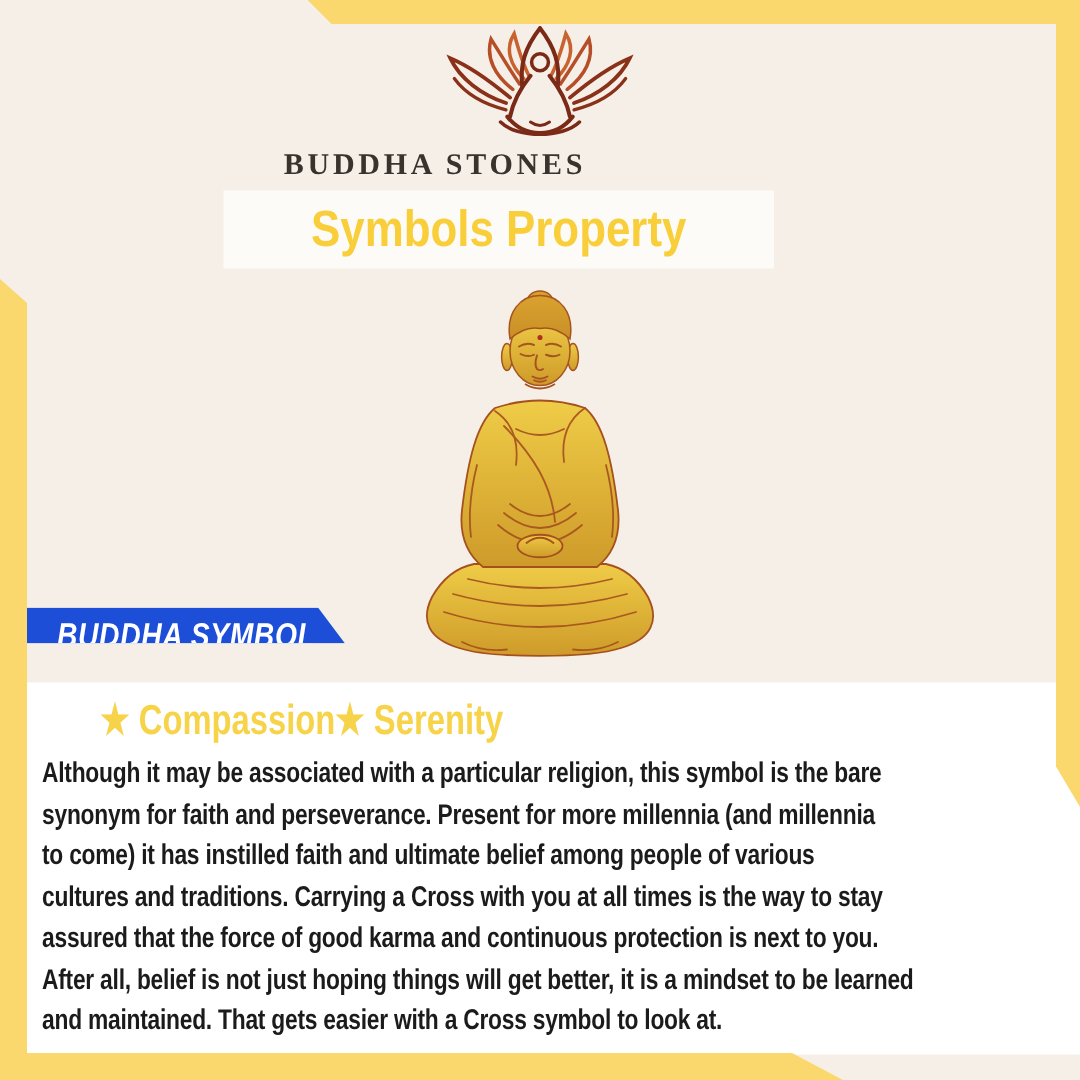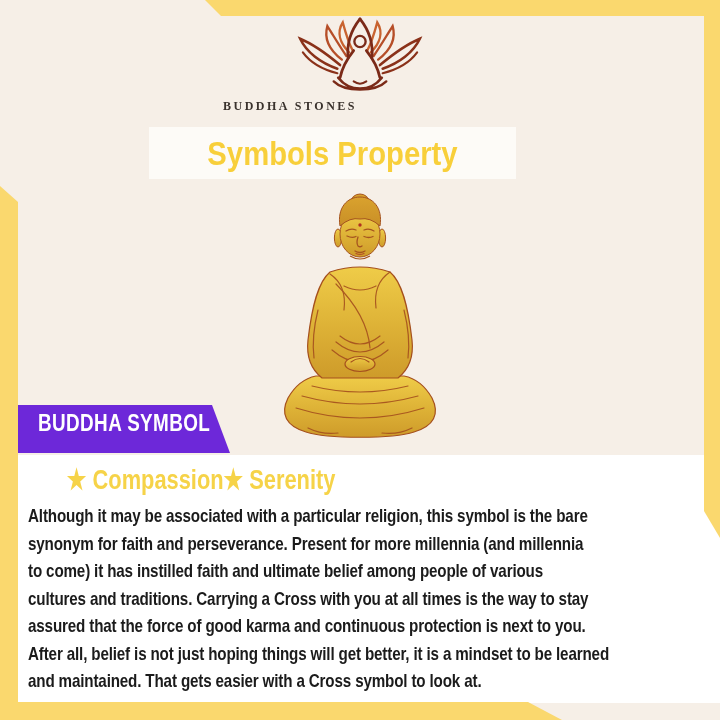--- a/index.html
+++ b/index.html
@@ -7,39 +7,40 @@
     width:720px;height:720px;position:relative;overflow:hidden;
     background:#F6EFE7;
     font-family:"Liberation Sans",sans-serif;
   }
   
   .frame-overlay{position:absolute;left:0;top:0;width:720px;height:720px;pointer-events:none;z-index:40;}
   
   .logo-wrap{position:absolute;left:292px;top:13px;width:136px;height:86px;z-index:10;}
   .wordmark{
     position:absolute;left:0;top:99px;width:580px;text-align:center;z-index:10;
-    font-family:"Liberation Serif",serif;font-size:12px;font-weight:600;
+    font-family:"Liberation Serif",serif;font-size:20px;font-weight:600;
     letter-spacing:2.5px;color:#3A322D;
   }
   
   .title-bar{
     position:absolute;left:149px;top:127px;width:367px;height:52px;z-index:10;
     background:#FDFBF7;text-align:center;
   }
   .title-text{
     display:inline-block;line-height:52px;font-size:34px;font-weight:700;
     color:#F8CF3A;transform:scaleX(0.86);white-space:nowrap;
   }
   
   .buddha-wrap{position:absolute;left:272px;top:190px;width:176px;height:252px;z-index:10;}
   
   .ribbon{
-    position:absolute;left:18px;top:405px;width:212px;height:48px;z-index:20;
-    background:#6d28d9;
+    position:absolute;left:18px;top:405px;width:212px;height:24px;z-index:20;
+    background:#1d4ed8;
     clip-path:polygon(0 0,calc(100% - 18px) 0,100% 100%,0 100%);
+    font-style:italic;
   }
   .ribbon-text{
     display:inline-block;margin-left:20px;line-height:36px;font-size:23px;font-weight:700;
     color:#FFFFFF;letter-spacing:0.5px;white-space:nowrap;
     transform:scaleX(0.82);transform-origin:0 50%;
   }
   
   .content-panel{
     position:absolute;left:18px;top:455px;width:702px;height:248px;z-index:5;
     background:#FFFFFF;

